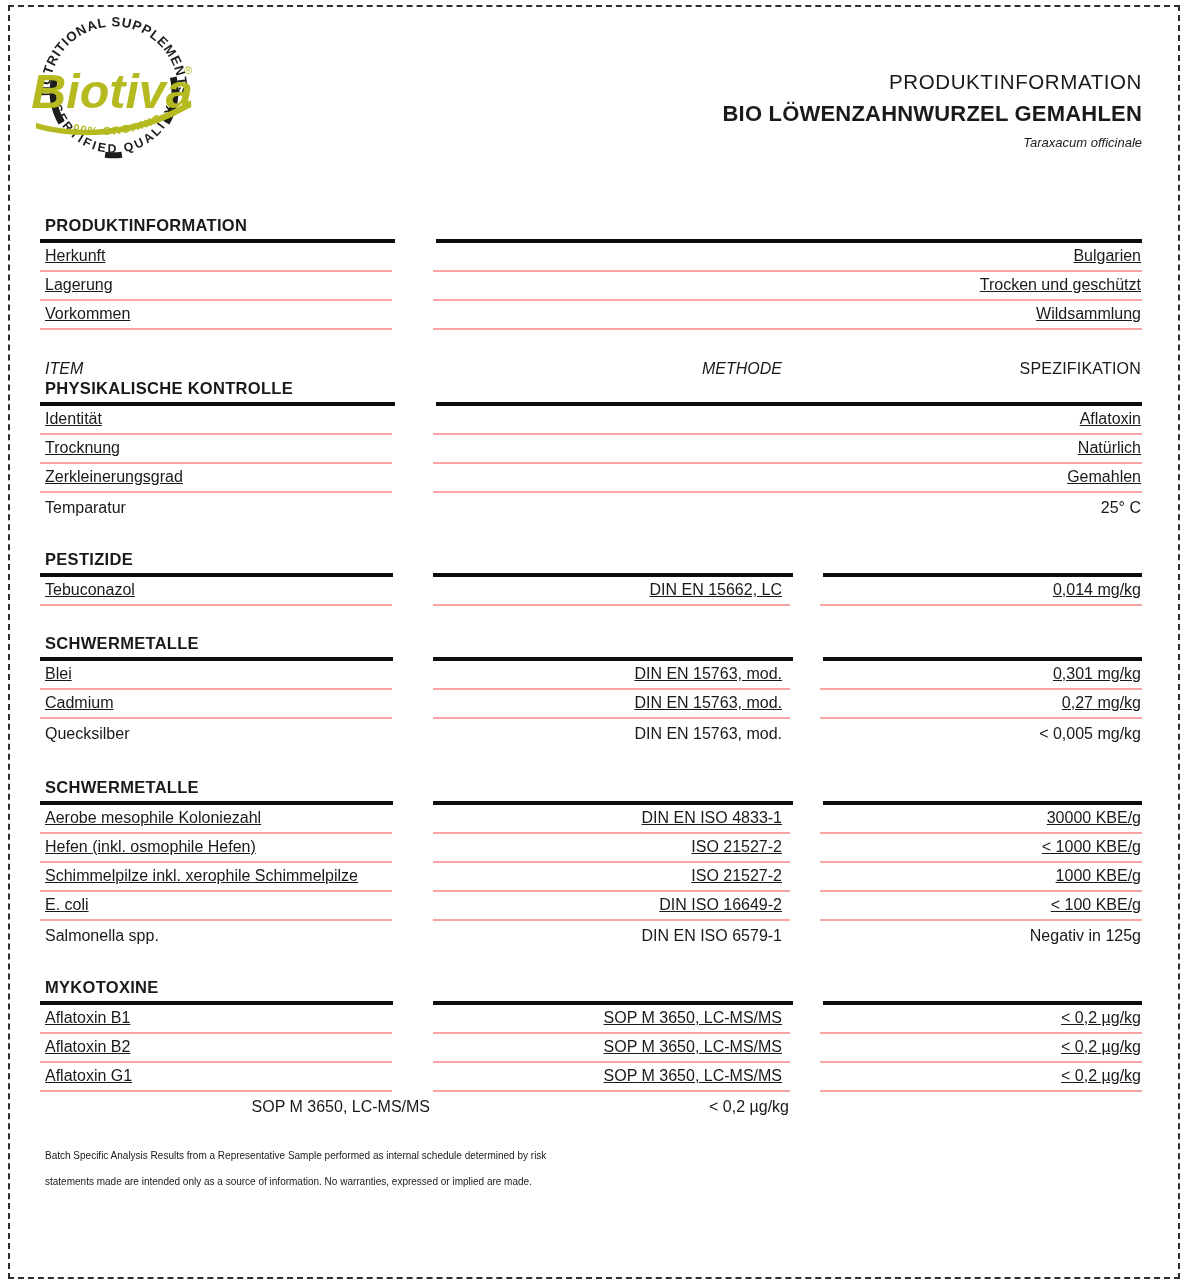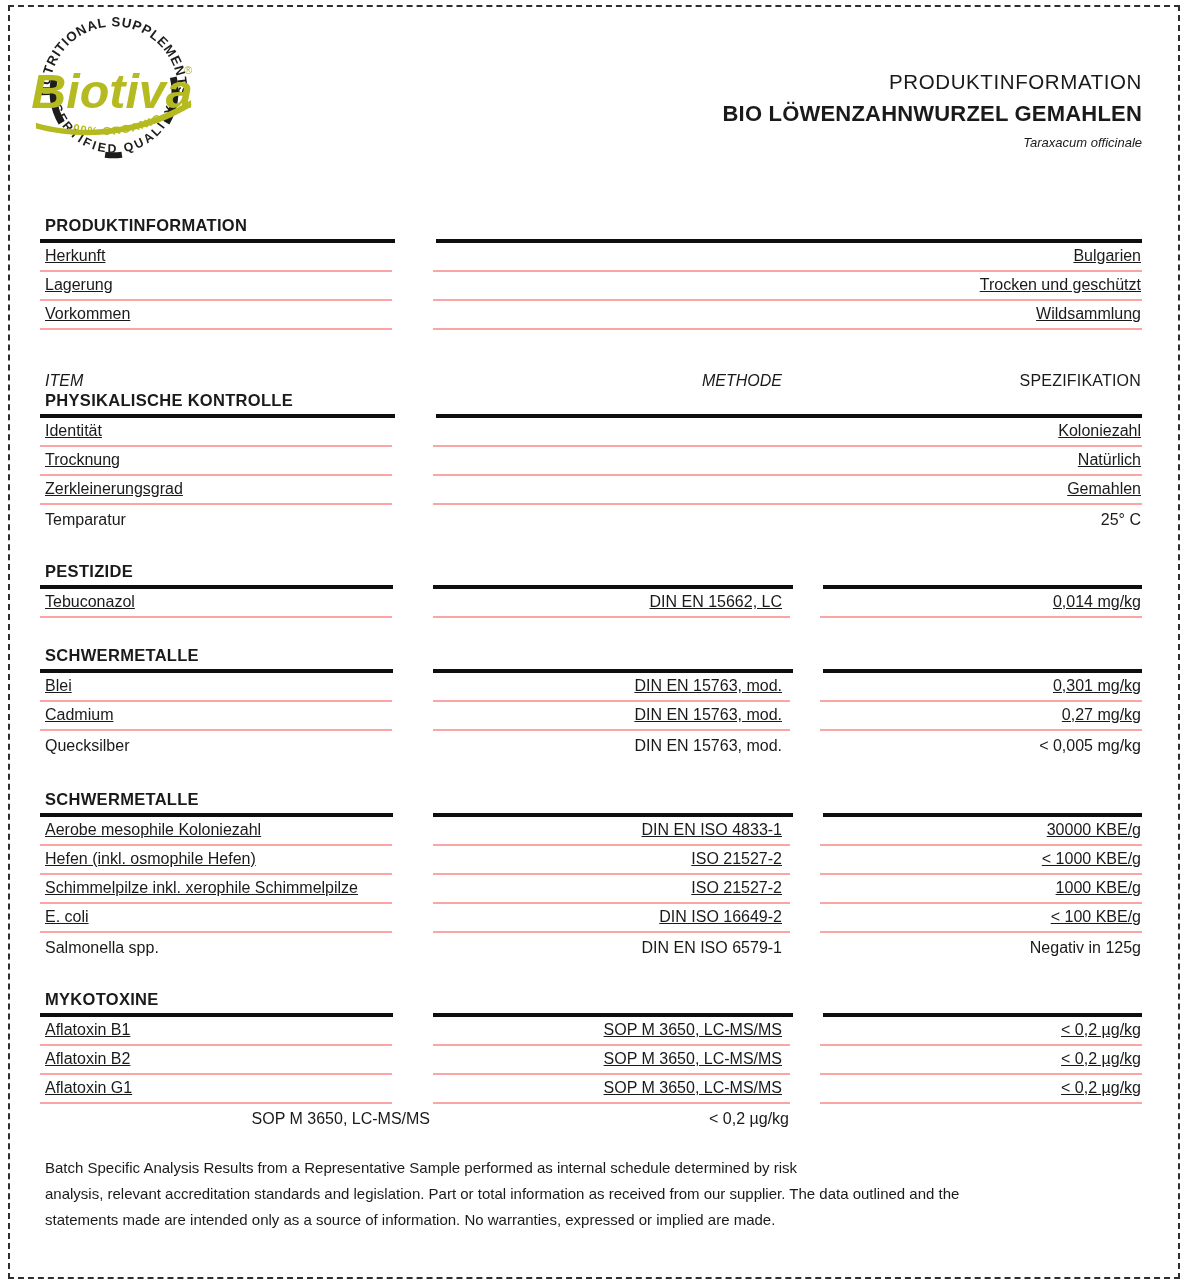--- a/index.html
+++ b/index.html
@@ -36,26 +36,26 @@
   .c2 { width:357px; justify-content:flex-end; padding-right:8px; }
   .g2 { width:30px; }
   .c3 { width:322px; justify-content:flex-end; padding-right:1px; }
   .cm { width:709px; justify-content:flex-end; padding-right:1px; }
 
   .section { margin-top:28px; }
   .section.first { margin-top:0; }
   .section.phys  { margin-top:1px; }
   .section.mikro { margin-top:30px; }
 
-  .colhead { margin-top:38px; }
+  .colhead { margin-top:26px; }
   .colhead > div { height:22px; padding-bottom:0; }
   .colhead .c1, .colhead .c2 { font-style:italic; }
   .colhead .c3 { letter-spacing:0.2px; }
 
-  .footer { margin-top:22px; padding-left:5px; font-size:15px; line-height:26px; }
+  .footer { margin-top:22px; padding-left:5px; font-size:10px; line-height:26px; }
 </style>
 </head>
 <body>
 
 <div class="cutline"></div>
 
 <svg class="logo" viewBox="0 0 170 170">
   <defs>
     <path id="arcTop" d="M 24,104 A 65,65 0 1 1 146,104"></path>
     <path id="arcBottom" d="M 24,100 A 64,64 0 0 0 146,100"></path>
@@ -123,21 +123,21 @@
   <div class="section phys">
     <div class="sec-title">PHYSIKALISCHE KONTROLLE</div>
     <div class="thick">
         <div class="c1 seg"></div>
         <div class="g1"></div>
         <div class="cm seg"></div>
       </div>
     <div class="row">
       <div class="c1 ln">Identität</div>
         <div class="g1"></div>
-      <div class="cm ln">Koloniezahl</div>
+      <div class="cm ln">Aflatoxin</div>
     </div>
     <div class="row">
       <div class="c1 ln">Trocknung</div>
         <div class="g1"></div>
       <div class="cm ln">Natürlich</div>
     </div>
     <div class="row">
       <div class="c1 ln">Zerkleinerungsgrad</div>
         <div class="g1"></div>
       <div class="cm ln">Gemahlen</div>
@@ -278,17 +278,16 @@
     <div class="row">
         <div class="g1"></div>
       <div class="c2">SOP M 3650, LC-MS/MS</div>
         <div class="g2"></div>
       <div class="c3">&lt; 0,2 µg/kg</div>
     </div>
   </div>
 
   <div class="footer">
     <div>Batch Specific Analysis Results from a Representative Sample performed as internal schedule determined by risk</div>
-    <div>analysis, relevant accreditation standards and legislation. Part or total information as received from our supplier. The data outlined and the</div>
     <div>statements made are intended only as a source of information. No warranties, expressed or implied are made.</div>
   </div>
 
 </div>
 
 </body></html>

